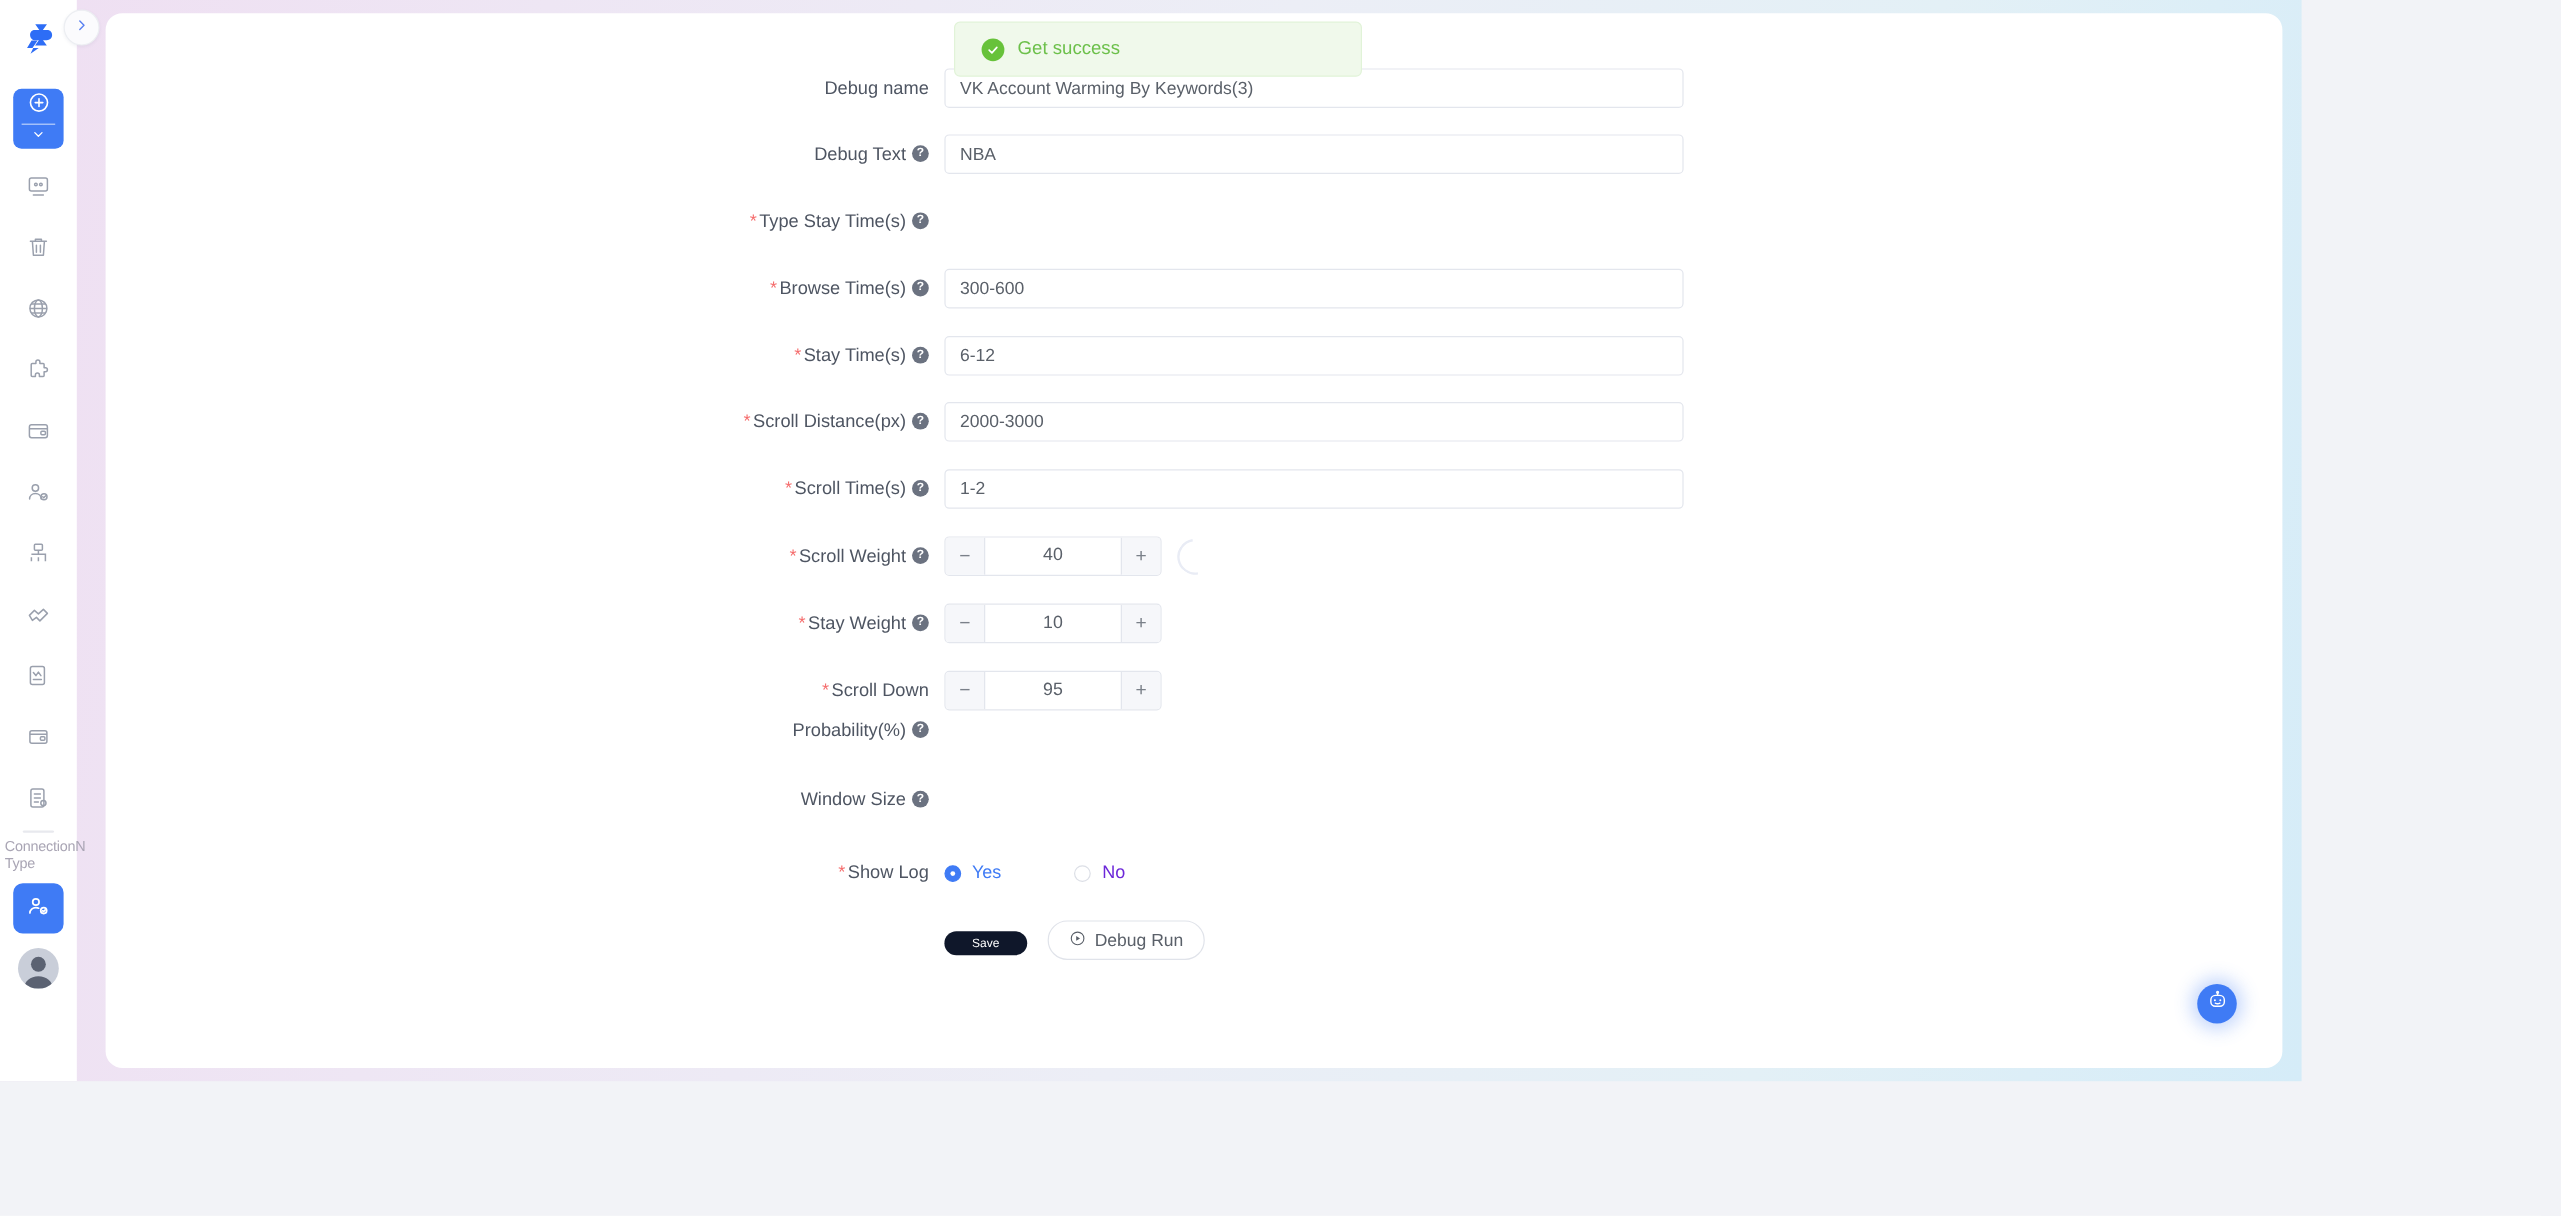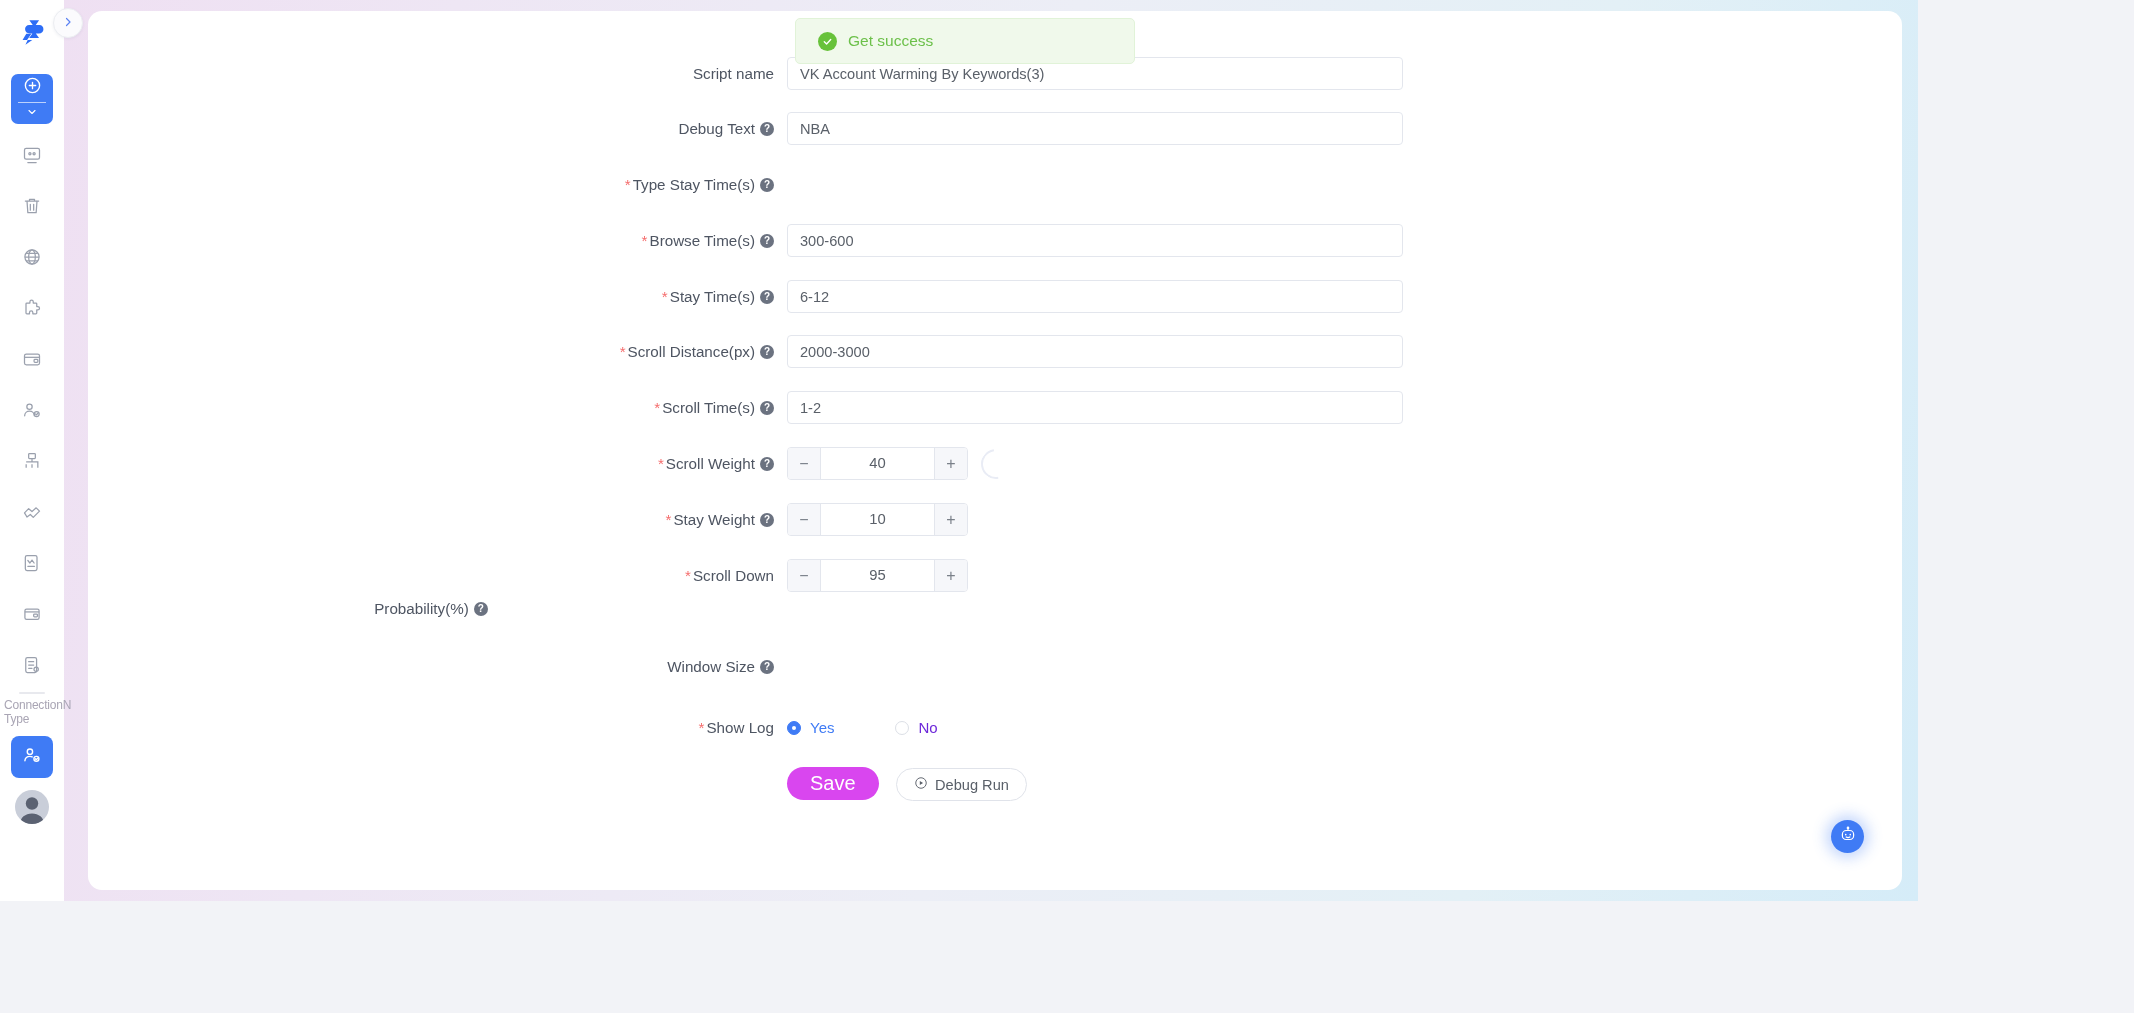--- a/index.html
+++ b/index.html
@@ -163,23 +163,23 @@
     cursor: pointer; flex: none;
   }
   .radio-dot.on { border-color: #3f7bf5; background: #3f7bf5; }
   .radio-dot.on::after { content:""; width: 4px; height: 4px; border-radius: 50%; background: #fff; }
   .radio-txt { font-size: 15px; color: #6d28d9; cursor: pointer; }
   .radio-txt.on { color: #3f7bf5; }
   .radio-gap { width: 43px; }
 
   
   .btn-save {
-    height: 33px; padding: 0 23px; border-radius: 17px;
-    background: #d946ef; color: #fff; border: none;
-    font-size: 20px; cursor: pointer;
+    height: 20px; padding: 0 23px; border-radius: 17px;
+    background: #0f172a; color: #fff; border: none;
+    font-size: 10px; cursor: pointer;
     display: inline-flex; align-items: center; justify-content: center;
     font-family: "Liberation Sans", sans-serif;
   }
   .btn-debug {
     height: 33px; padding: 0 17px; border-radius: 17px;
     background: #fff; color: #5a6069; border: 1px solid #e0e3ea;
     font-size: 14.6px; cursor: pointer; margin-left: 13px;
     display: inline-flex; align-items: center; gap: 7px;
     font-family: "Liberation Sans", sans-serif;
   }
@@ -326,21 +326,21 @@
         <path d="M9 5l7 7-7 7" stroke-linecap="round" stroke-linejoin="round"></path>
       </svg>
     </span>
   </div>
 
   <div id="content-card">
     <div id="form">
 
       <div class="row" style="top:46px">
         <div class="lbl">
-          <span>Script name</span>
+          <span>Debug name</span>
         </div>
         <div class="fld">
           <input class="tinput" value="VK Account Warming By Keywords(3)" style="">
         </div>
       </div>
 
       <div class="row" style="top:101px">
         <div class="lbl">
           <span>Debug Text</span><span class="qmark">?</span>
         </div>
@@ -416,21 +416,21 @@
             <div class="sbtn minus">−</div>
             <input class="sval" value="10" style="">
             <div class="sbtn plus">+</div>
           </div>
         </div>
       </div>
 
       <div class="row" style="top:548px">
         <div class="lbl" style="line-height:33px">
           <div><span class="req">*</span><span>Scroll Down</span></div>
-          <div style="text-align:center;padding-left:0;"><span>Probability(%)</span><span class="qmark">?</span></div>
+          <div style="text-align:right;padding-left:0;"><span>Probability(%)</span><span class="qmark">?</span></div>
         </div>
         <div class="fld">
           <div class="stepper">
             <div class="sbtn minus">−</div>
             <input class="sval" value="95" style="">
             <div class="sbtn plus">+</div>
           </div>
         </div>
       </div>
 

